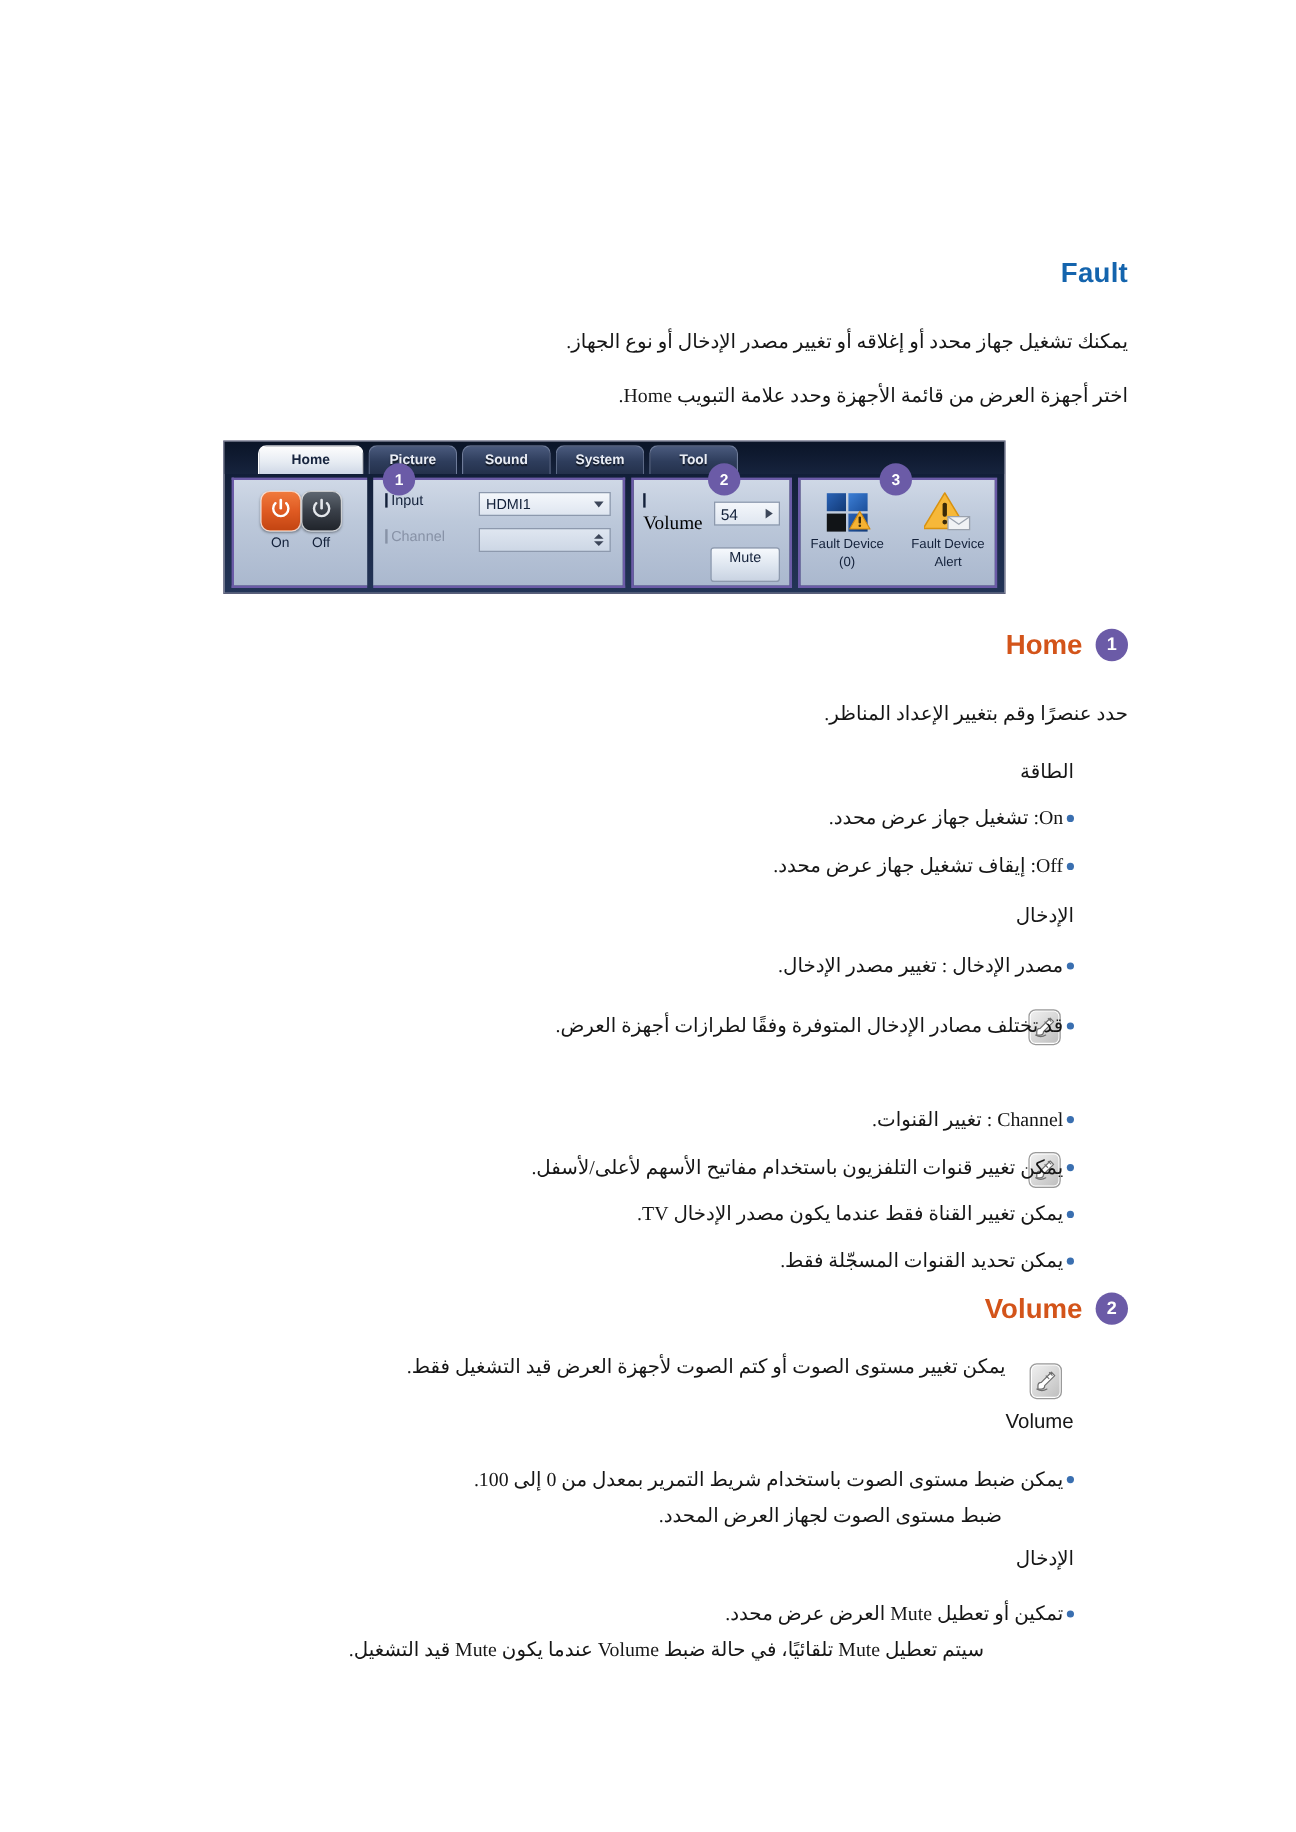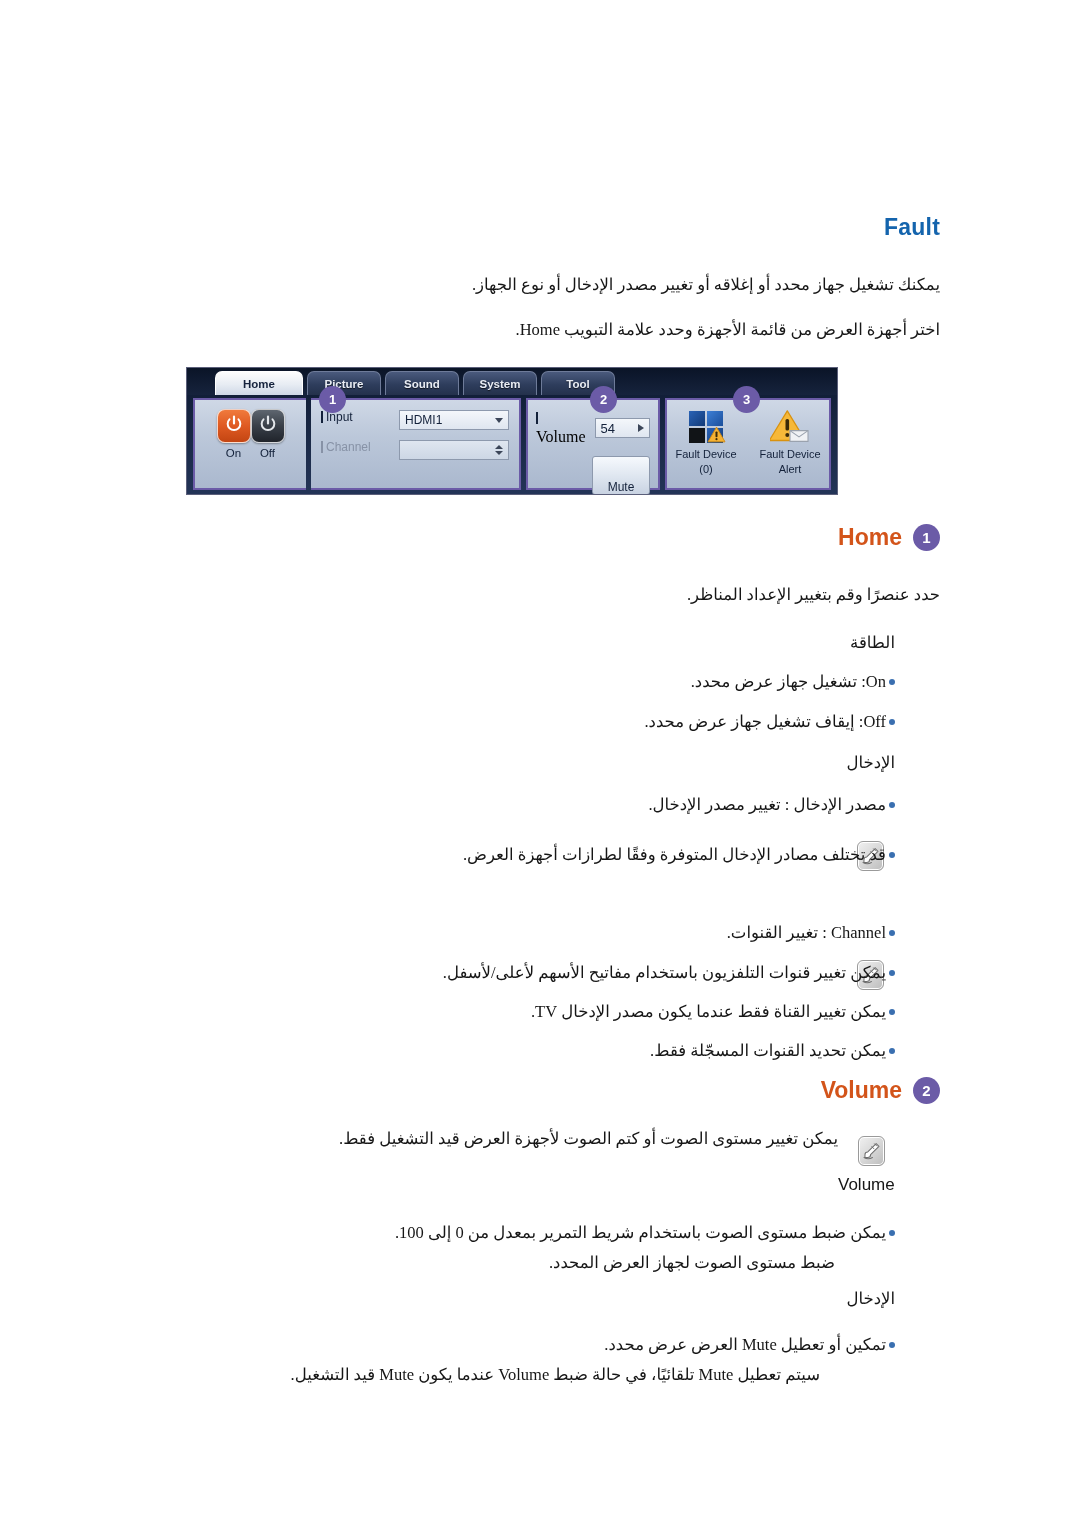--- a/index.html
+++ b/index.html
@@ -208,25 +208,25 @@
     background:linear-gradient(180deg,#f4f7fb 0%,#dfe6f0 100%);
     border:1px solid #8d99ad;
     display:flex; align-items:center; justify-content:space-between;
     padding:0 5px;
     font-family:"Liberation Sans", sans-serif; font-size:13px; color:#13213a;
   }
   .caret-r { width:0;height:0;border-top:4px solid transparent;border-bottom:4px solid transparent;border-left:6px solid #3c4659; }
   .mute-btn {
     margin:10px 8px 0 0;
     float:right;
-    width:58px; height:39px;
+    width:58px; height:29px;
     background:linear-gradient(180deg,#f6f9fd 0%,#dde5ef 55%,#c9d3e2 100%);
     border:1px solid #8d99ad; border-radius:3px;
     font-family:"Liberation Sans", sans-serif; font-size:12px; color:#13213a;
-    display:flex; align-items:flex-end; justify-content:center;
+    display:flex; align-items:flex-start; justify-content:center;
   }
 
   .fault-wrap { display:flex; gap:6px; justify-content:center; padding-top:8px; }
   .fault-item { width:78px; text-align:center; }
   .fault-ico { height:38px; display:flex; align-items:center; justify-content:center; position:relative; }
   .fault-lbl {
     font-family:"Liberation Sans", sans-serif;
     font-size:11px; color:#13213a; line-height:1.2; margin-top:2px;
   }
   .quad { position:relative; width:34px; height:32px; }

